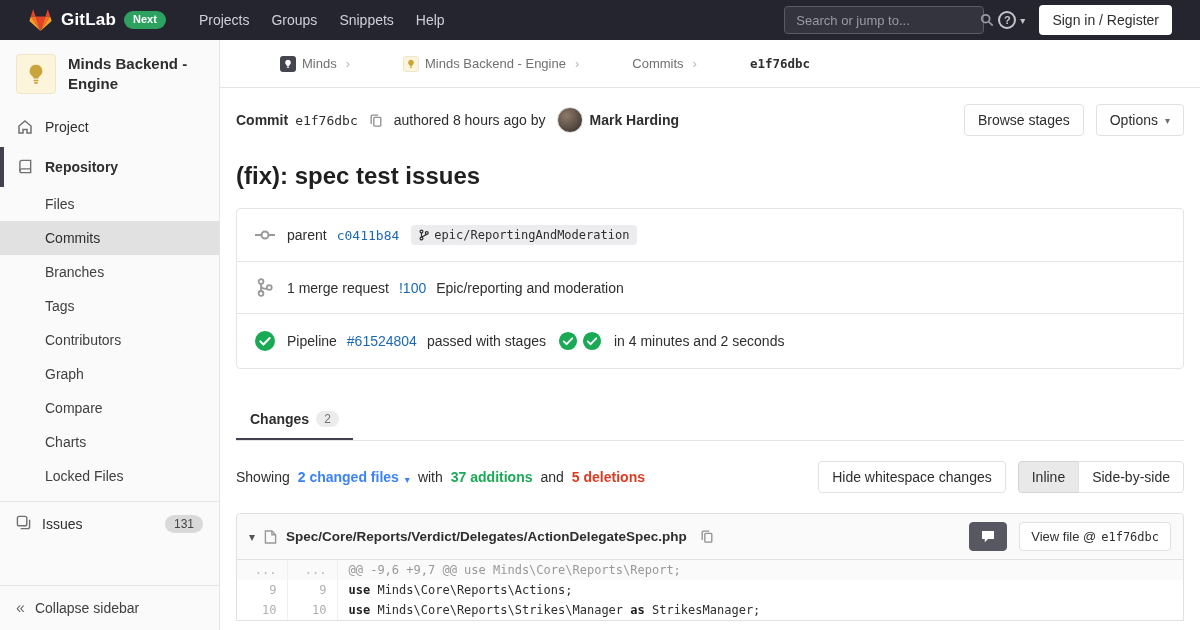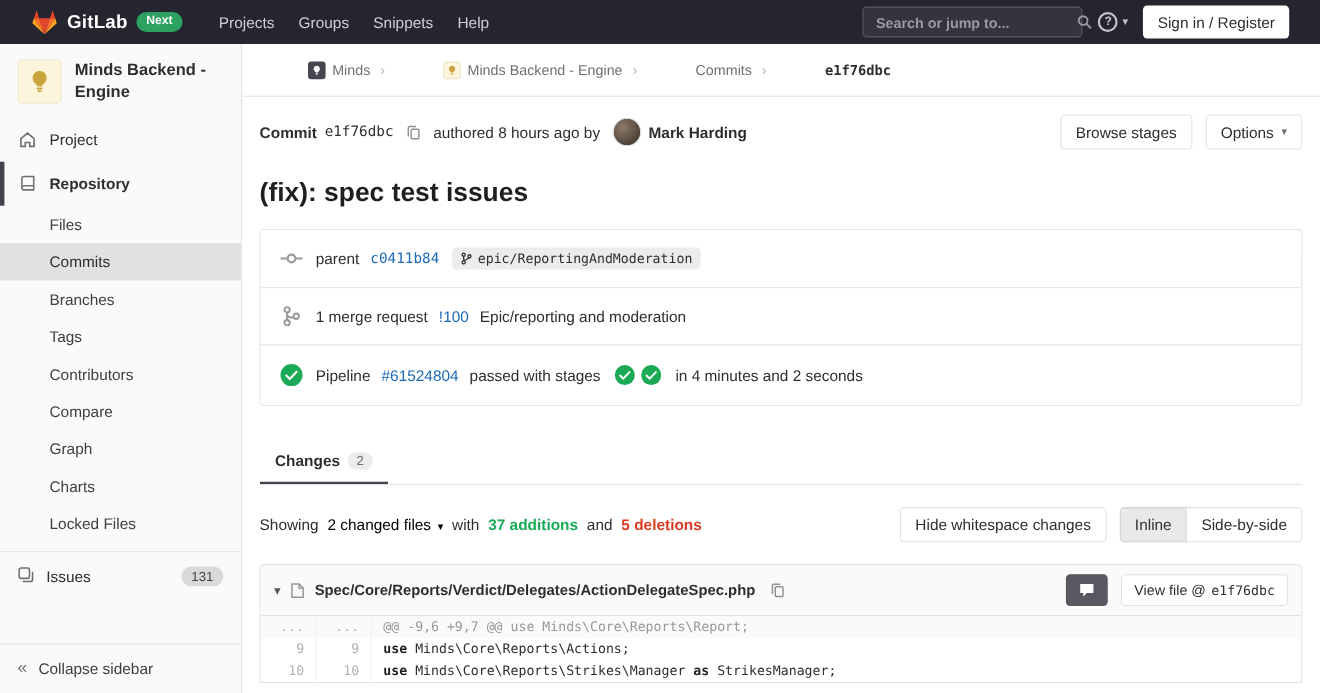--- a/index.html
+++ b/index.html
@@ -21,21 +21,21 @@
   .logo { display:flex; align-items:center; gap:8px; }
   .logo-text { color:#fff; font-weight:bold; font-size:17px; letter-spacing:.2px; }
   .next-badge { background:#2da160; color:#fff; font-size:11px; font-weight:bold;
     padding:2px 9px; border-radius:10px; line-height:1.2; }
   .nav-links { display:flex; margin-left:22px; }
   .nav-links a { color:#cfcfda; padding:8px 11px; font-size:14px; }
   .nav-right { display:flex; align-items:center; gap:14px; }
   .search-box { width:200px; height:28px; background:#34343f; border:1px solid #5a5a66;
     border-radius:4px; display:flex; align-items:center; padding:0 9px; gap:6px; }
   .search-box input { flex:1; background:transparent; border:0; outline:none;
-    color:#c4c4cd; font-size:13px; font-family:inherit;font-weight:bold; }
+    color:#c4c4cd; font-size:13px; font-family:inherit; }
   .search-box input::placeholder { color:#9a9aa6; }
   .help-menu { display:flex; align-items:center; gap:4px; color:#c4c4cd; }
   .help-circle { width:18px; height:18px; border-radius:50%; border:2px solid #c4c4cd;
     display:flex; align-items:center; justify-content:center; font-size:11px; font-weight:bold; }
   .caret { font-size:10px; color:inherit; }
   .signin-btn { background:#fff; color:#2e2e2e; font-size:14px; padding:7px 13px;
     border-radius:4px; font-weight:400; }
 
   
   .layout { display:flex; height:590px; }
@@ -107,22 +107,22 @@
   .stage-group { display:inline-flex; gap:4px; align-items:center; margin:0 2px; }
 
   .tabs { margin-top:30px; border-bottom:1px solid #e5e5e5; display:flex; }
   .tab { display:flex; align-items:center; gap:7px; padding:12px 14px 13px; font-size:14px;
     color:#707070; cursor:pointer; }
   .tab.active { color:#2e2e2e; font-weight:600; box-shadow:inset 0 -2px 0 #41414f; }
   .tab-badge { background:#ececec; color:#707070; border-radius:10px; padding:1px 8px;
     font-size:12px; font-weight:400; }
 
   .diff-toolbar { display:flex; align-items:center; margin-top:20px; font-size:14px; gap:5px; }
-  .files-dropdown { display:inline-flex; align-items:flex-end; gap:6px; font-weight:400;
-    color:#000000; cursor:pointer; margin:0 3px; }
+  .files-dropdown { display:inline-flex; align-items:flex-end; gap:6px; font-weight:700;
+    color:#3b82f6; cursor:pointer; margin:0 3px; }
   .additions { color:#1aaa55; font-weight:600; margin:0 3px; }
   .deletions { color:#db3b21; font-weight:600; margin:0 3px; }
   .toolbar-actions { margin-left:auto; display:flex; gap:12px; align-items:center; }
   .btn-group { display:flex; }
   .btn-group .btn { border-radius:0; }
   .btn-group .btn:first-child { border-radius:4px 0 0 4px; }
   .btn-group .btn:last-child { border-radius:0 4px 4px 0; margin-left:-1px; }
   .btn.selected { background:#e9e9e9; border-color:#d4d4d4; }
 
   .file-holder { margin-top:20px; border:1px solid #e0e0e0; border-radius:4px 4px 0 0; }
@@ -221,22 +221,22 @@
       </span>
       <span>Repository</span>
     </a>
 
     <nav class="sub-list">
       <a class="sub-item">Files</a>
       <a class="sub-item active">Commits</a>
       <a class="sub-item">Branches</a>
       <a class="sub-item">Tags</a>
       <a class="sub-item">Contributors</a>
+      <a class="sub-item">Graph</a>
       <a class="sub-item">Compare</a>
-      <a class="sub-item">Graph</a>
       <a class="sub-item">Charts</a>
       <a class="sub-item">Locked Files</a>
     </nav>
 
     <a class="issues-row">
       <span class="sicon">
         <svg width="15" height="15" viewBox="0 0 16 16" fill="none" stroke="#707070" stroke-width="1.5">
           <rect x="1.5" y="1.5" width="10" height="10" rx="2"></rect>
           <path d="M14.5 5 V12.5 A2 2 0 0 1 12.5 14.5 H5"></path>
         </svg>

